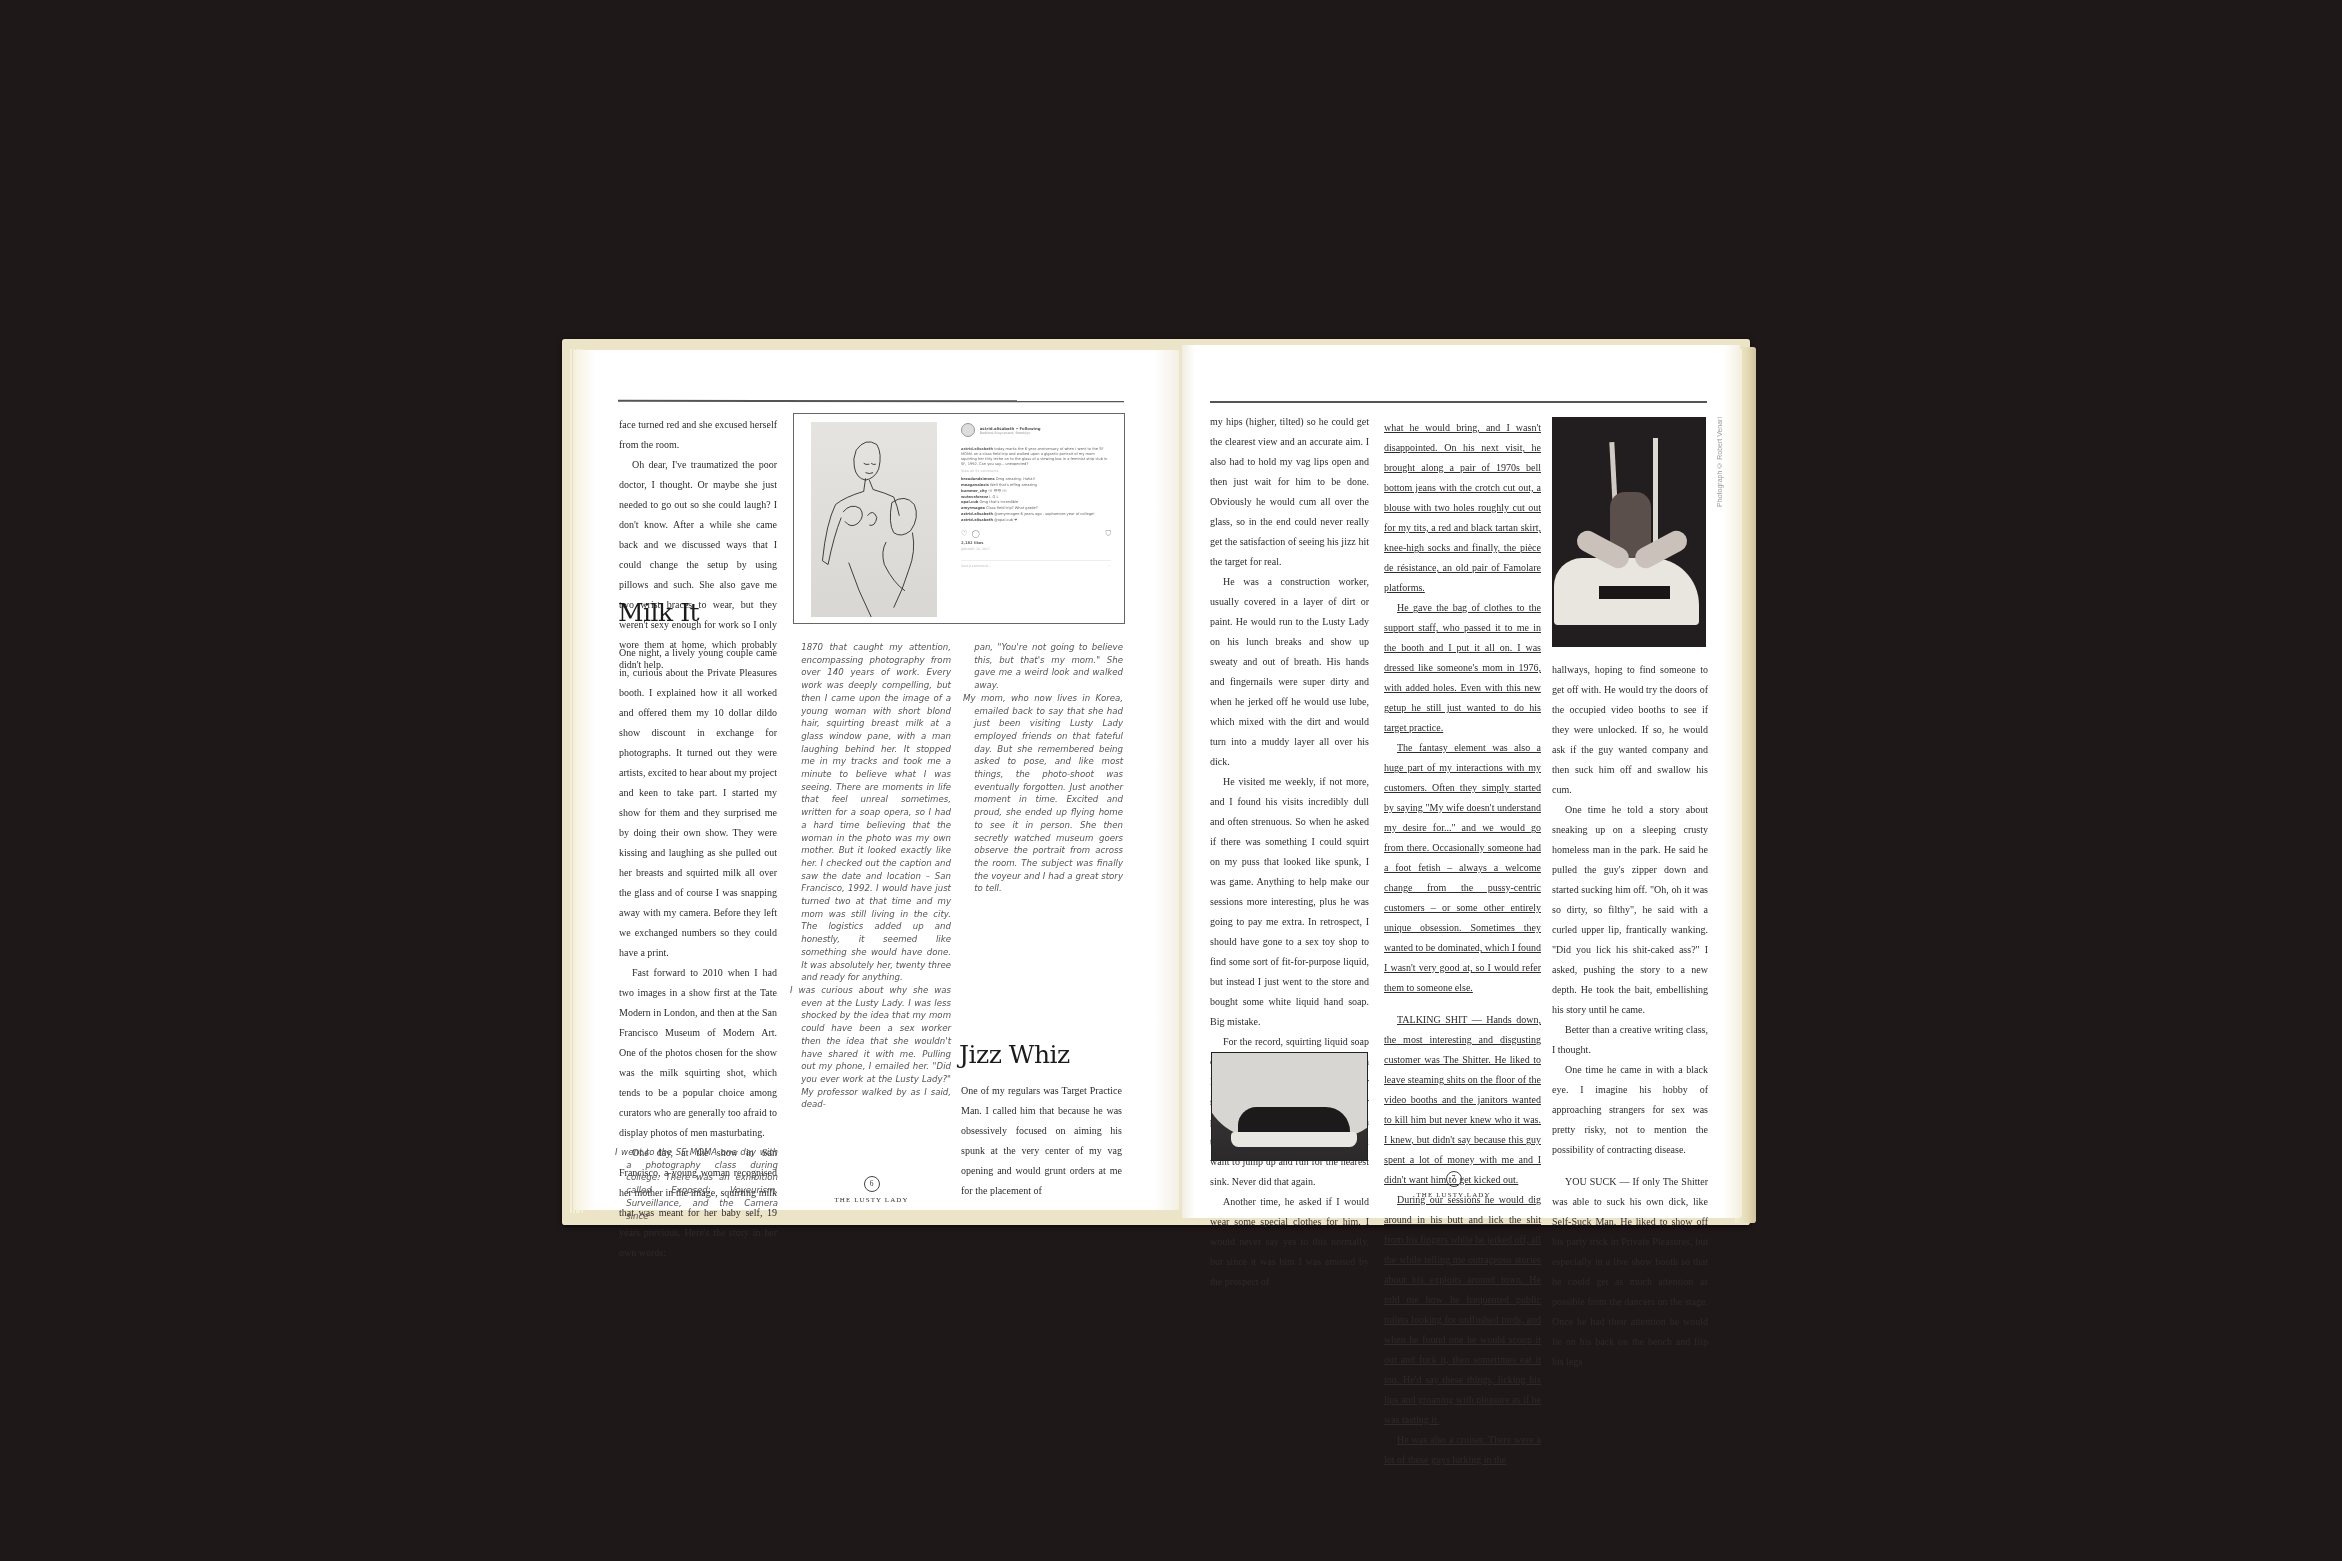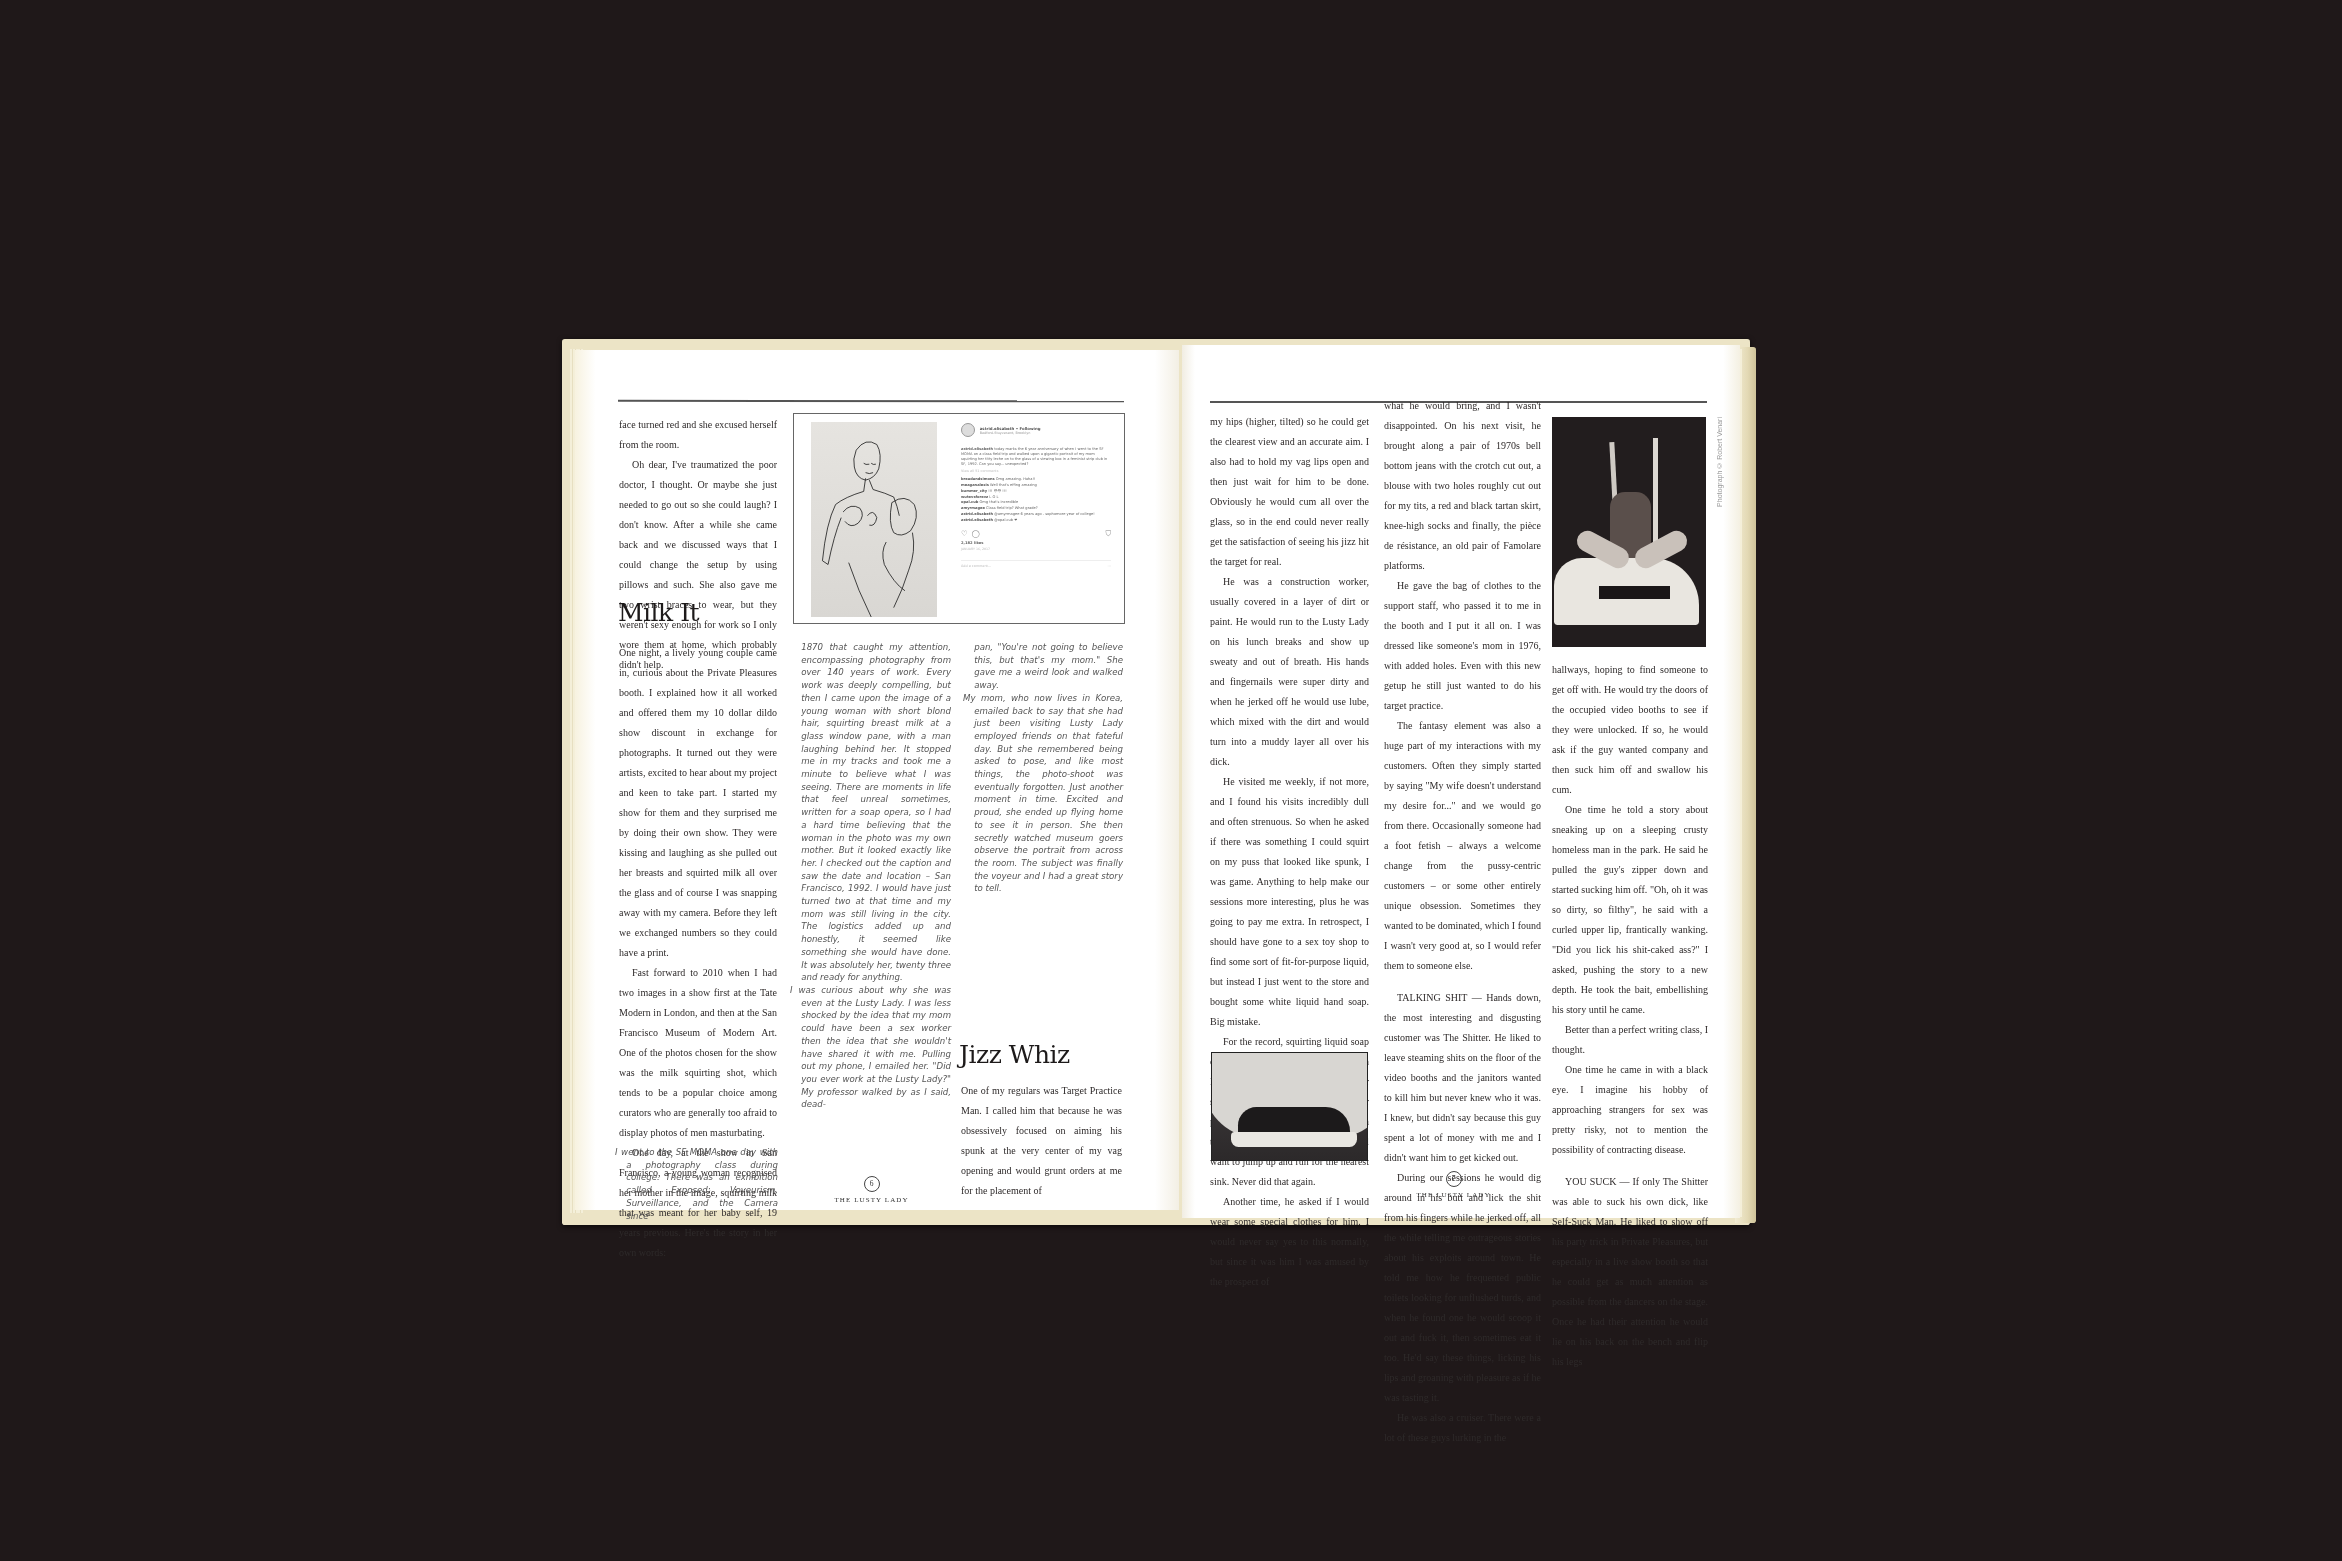--- a/index.html
+++ b/index.html
@@ -212,21 +212,21 @@
   <p>Another time, he asked if I would wear some special clothes for him. I would never say yes to this normally, but since it was him I was amused by the prospect of</p>
 </div>
 
 <div class="photo-shoe">
   <div class="arch" style="left:-9.4px;"></div>
   <div class="arch" style="left:75px;"></div>
   <div class="shoe-upper"></div>
   <div class="shoe-sole"></div>
 </div>
 
-<div class="col" style="left:1384px; top:396px; width:157px;">
+<div class="col" style="left:1384px; top:418px; width:157px;text-decoration:underline;">
   <p class="noindent">what he would bring, and I wasn't disappointed. On his next visit, he brought along a pair of 1970s bell bottom jeans with the crotch cut out, a blouse with two holes roughly cut out for my tits, a red and black tartan skirt, knee-high socks and finally, the pièce de résistance, an old pair of Famolare platforms.</p>
   <p>He gave the bag of clothes to the support staff, who passed it to me in the booth and I put it all on. I was dressed like someone's mom in 1976, with added holes. Even with this new getup he still just wanted to do his target practice.</p>
   <p>The fantasy element was also a huge part of my interactions with my customers. Often they simply started by saying "My wife doesn't understand my desire for..." and we would go from there. Occasionally someone had a foot fetish – always a welcome change from the pussy-centric customers – or some other entirely unique obsession. Sometimes they wanted to be dominated, which I found I wasn't very good at, so I would refer them to someone else.</p>
   <p class="gap">TALKING SHIT — Hands down, the most interesting and disgusting customer was The Shitter. He liked to leave steaming shits on the floor of the video booths and the janitors wanted to kill him but never knew who it was. I knew, but didn't say because this guy spent a lot of money with me and I didn't want him to get kicked out.</p>
   <p>During our sessions he would dig around in his butt and lick the shit from his fingers while he jerked off, all the while telling me outrageous stories about his exploits around town. He told me how he frequented public toilets looking for unflushed turds, and when he found one he would scoop it out and fuck it, then sometimes eat it too. He'd say these things, licking his lips and groaning with pleasure as if he was tasting it.</p>
   <p>He was also a cruiser. There were a lot of these guys lurking in the</p>
 </div>
 
 <div class="photo-woman">
   <div class="bar1"></div>
@@ -235,21 +235,21 @@
   <div class="body"></div>
   <div class="legl"></div>
   <div class="legr"></div>
   <div class="blk"></div>
 </div>
 <div class="credit">Photograph © Robert Venari</div>
 
 <div class="col" style="left:1552px; top:660px; width:156px;">
   <p class="noindent">hallways, hoping to find someone to get off with. He would try the doors of the occupied video booths to see if they were unlocked. If so, he would ask if the guy wanted company and then suck him off and swallow his cum.</p>
   <p>One time he told a story about sneaking up on a sleeping crusty homeless man in the park. He said he pulled the guy's zipper down and started sucking him off. "Oh, oh it was so dirty, so filthy", he said with a curled upper lip, frantically wanking. "Did you lick his shit-caked ass?" I asked, pushing the story to a new depth. He took the bait, embellishing his story until he came.</p>
-  <p>Better than a perfect writing class, I thought.</p>
+  <p>Better than a creative writing class, I thought.</p>
   <p>One time he came in with a black eye. I imagine his hobby of approaching strangers for sex was pretty risky, not to mention the possibility of contracting disease.</p>
   <p class="gap">YOU SUCK — If only The Shitter was able to suck his own dick, like Self-Suck Man. He liked to show off his party trick in Private Pleasures, but especially in a live show booth so that he could get as much attention as possible from the dancers on the stage. Once he had their attention he would lie on his back on the bench and flip his legs</p>
 </div>
 
 <div class="folio" style="left:1388px; top:1171px;">
   <div class="num">7</div>
   <div class="title">THE LUSTY LADY</div>
 </div>
 
 

